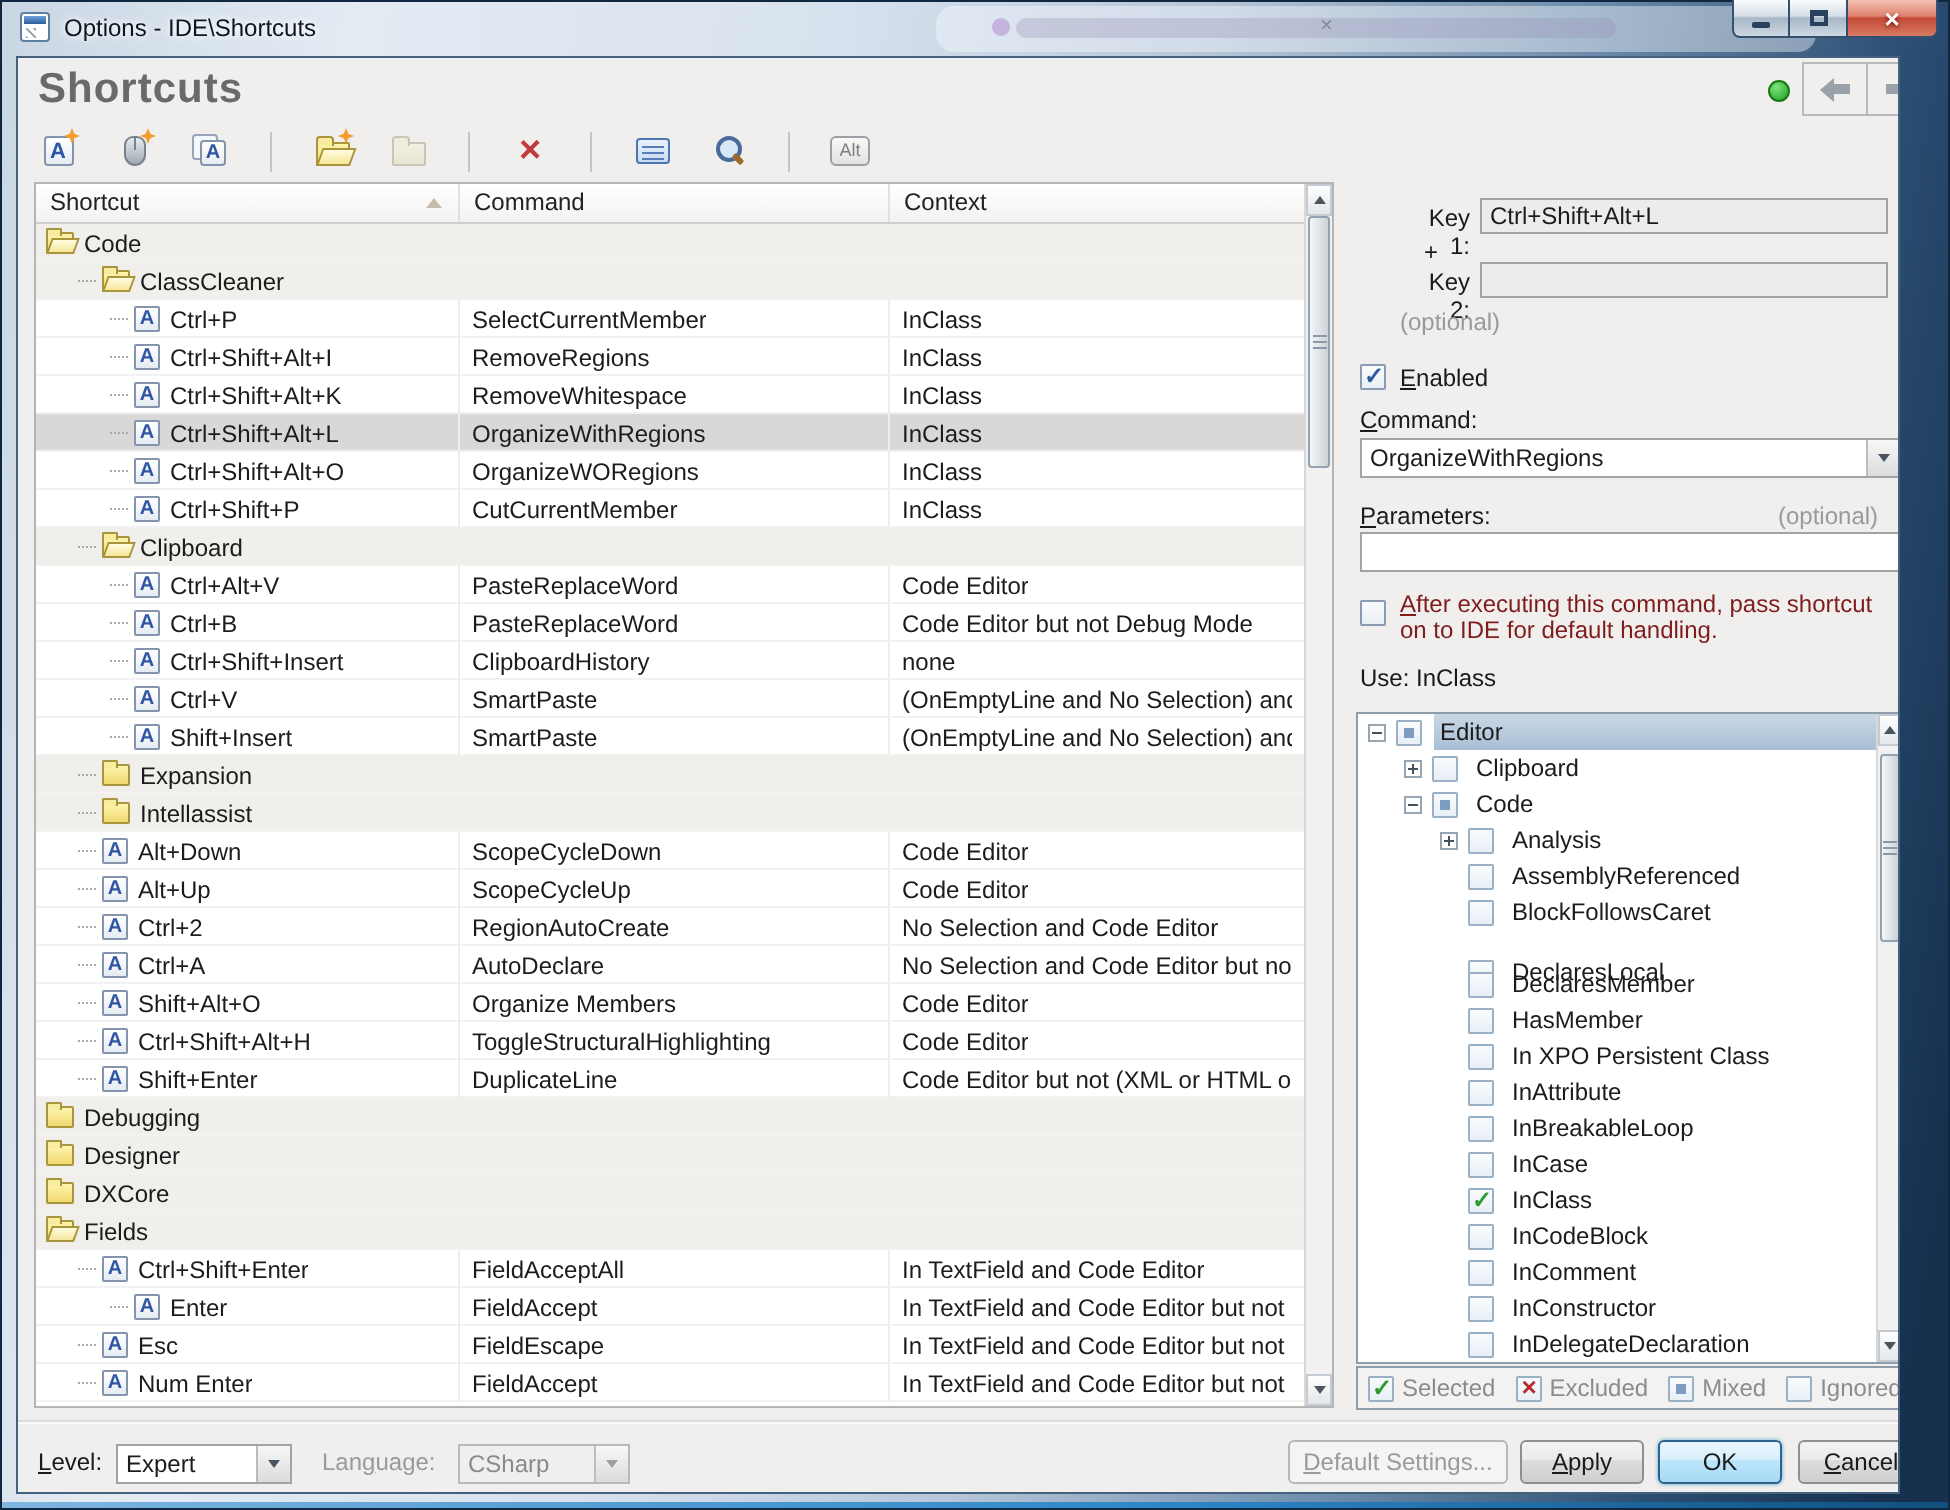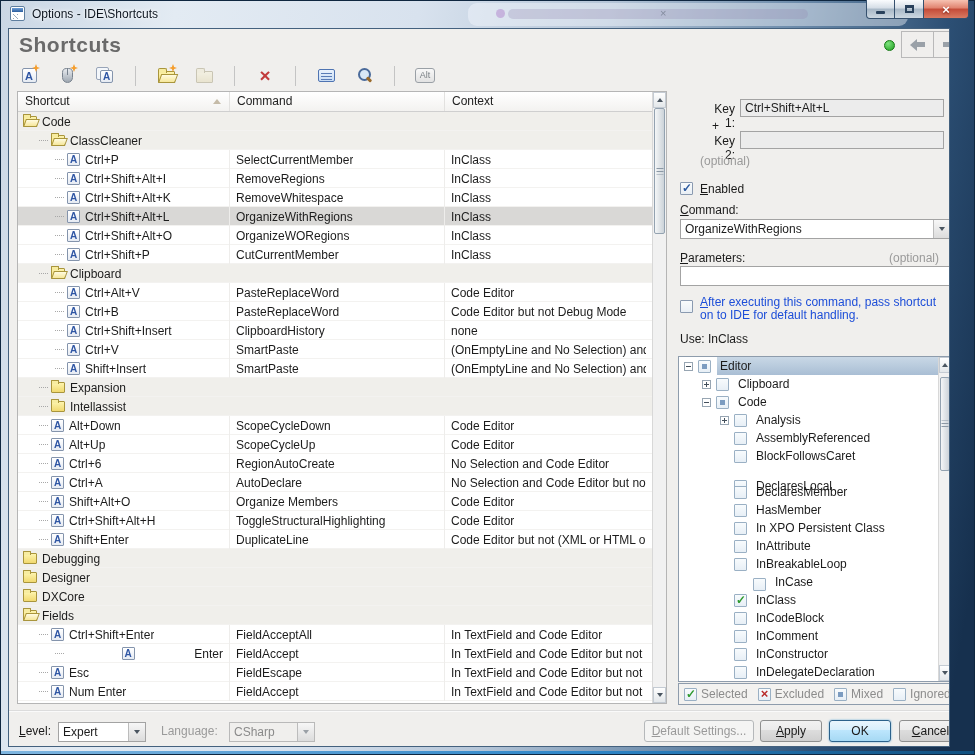--- a/index.html
+++ b/index.html
@@ -95,21 +95,21 @@
   .rp-label{position:absolute;color:#1a1a1a}
   .opt{color:#9a9a9a}
   .tb{position:absolute;border:1px solid #a3a3a3;background:#ececec;height:18px;line-height:16px;padding:0 4px;font-size:12px}
   .tb.white{background:#fff;height:20px}
   .combo{position:absolute;border:1px solid #a3a3a3;background:#fff;height:20px;line-height:18px;padding:0 20px 0 4px}
   .combo .cbtn{position:absolute;right:0;top:0;bottom:0;width:17px;background:linear-gradient(#f7f7f7,#dcdcdc);border-left:1px solid #bcbcbc;display:flex;align-items:center;justify-content:center}
   .combo.disabled{background:#f0efed;color:#8a8a8a;border-color:#b9b9b9}
   .combo.disabled .cbtn .tri-dn{border-top-color:#9aa0a6}
   .chk{position:absolute;width:13px;height:13px;border:1px solid #8a9ab0;background:linear-gradient(#f9fbfc,#e9eff5);border-radius:1px}
   .chk.on::before{content:"✓";position:absolute;left:1px;top:-2px;color:#2c5aa0;font-weight:bold;font-size:12px}
-  .wrapchk-label{position:absolute;width:252px;line-height:13px;color:#1d4ed8}
+  .wrapchk-label{position:absolute;width:252px;line-height:13px;color:#7f1d1d}
   
   .ctree{position:absolute;left:669px;top:327px;width:274px;height:326px;background:#fff;border:1px solid #8e9cac;overflow:hidden}
   .ctree-rows{position:absolute;left:0;top:0;right:13px;bottom:0;overflow:hidden}
   .trow{position:absolute;left:0;right:0;height:18px;display:flex;align-items:center}
   .texp{width:9px;height:9px;border:1px solid #97a5b2;background:#fff;flex:none;position:relative;margin-right:5px}
   .texp::before{content:"";position:absolute;left:1px;right:1px;top:3px;height:1px;background:#44505c}
   .texp.plus::after{content:"";position:absolute;top:1px;bottom:1px;left:3px;width:1px;background:#44505c}
   .texp-space{width:14px;flex:none}
   .tchk{width:13px;height:13px;flex:none;border:1px solid #9ab0c4;background:linear-gradient(#f8fbfd,#e7eff6);border-radius:1px;position:relative;margin-right:6px}
   .tchk.mixed::before{content:"";position:absolute;left:3px;top:3px;width:5px;height:5px;background:#7c9cc0}
@@ -454,21 +454,21 @@
               <span class="lbl">ScopeCycleUp</span>
             </div>
             <div class="cell c2">
               <span class="lbl">Code Editor</span>
             </div>
           </div>
           <div class="lrow" style="top: 342px;">
             <div class="cell c0" style="padding-left: 21px;">
               <span class="conn"></span>
               <span class="keyic"></span>
-              <span class="lbl">Ctrl+6</span>
+              <span class="lbl">Ctrl+2</span>
             </div>
             <div class="cell c1">
               <span class="lbl">RegionAutoCreate</span>
             </div>
             <div class="cell c2">
               <span class="lbl">No Selection and Code Editor</span>
             </div>
           </div>
           <div class="lrow" style="top: 361px;">
             <div class="cell c0" style="padding-left: 21px;">
@@ -577,21 +577,21 @@
               <span class="lbl">Ctrl+Shift+Enter</span>
             </div>
             <div class="cell c1">
               <span class="lbl">FieldAcceptAll</span>
             </div>
             <div class="cell c2">
               <span class="lbl">In TextField and Code Editor</span>
             </div>
           </div>
           <div class="lrow" style="top: 532px;">
-            <div class="cell c0" style="padding-left: 37px; justify-content: space-between;">
+            <div class="cell c0" style="padding-left: 37px;">
               <span class="conn"></span>
               <span class="keyic"></span>
               <span class="lbl">Enter</span>
             </div>
             <div class="cell c1">
               <span class="lbl">FieldAccept</span>
             </div>
             <div class="cell c2">
               <span class="lbl">In TextField and Code Editor but not (IME C</span>
             </div>
@@ -718,21 +718,21 @@
           <div class="trow" style="top: 180px; padding-left: 41px;">
             <span class="texp-space"></span>
             <span class="tchk unchecked"></span>
             <span class="tlabelwrap">InAttribute</span>
           </div>
           <div class="trow" style="top: 198px; padding-left: 41px;">
             <span class="texp-space"></span>
             <span class="tchk unchecked"></span>
             <span class="tlabelwrap">InBreakableLoop</span>
           </div>
-          <div class="trow" style="top: 216px; padding-left: 60px; align-items: flex-end;">
+          <div class="trow" style="top: 216px; padding-left: 41px;">
             <span class="texp-space"></span>
             <span class="tchk unchecked"></span>
             <span class="tlabelwrap">InCase</span>
           </div>
           <div class="trow" style="top: 234px; padding-left: 41px;">
             <span class="texp-space"></span>
             <span class="tchk checked"></span>
             <span class="tlabelwrap">InClass</span>
           </div>
           <div class="trow" style="top: 252px; padding-left: 41px;">

